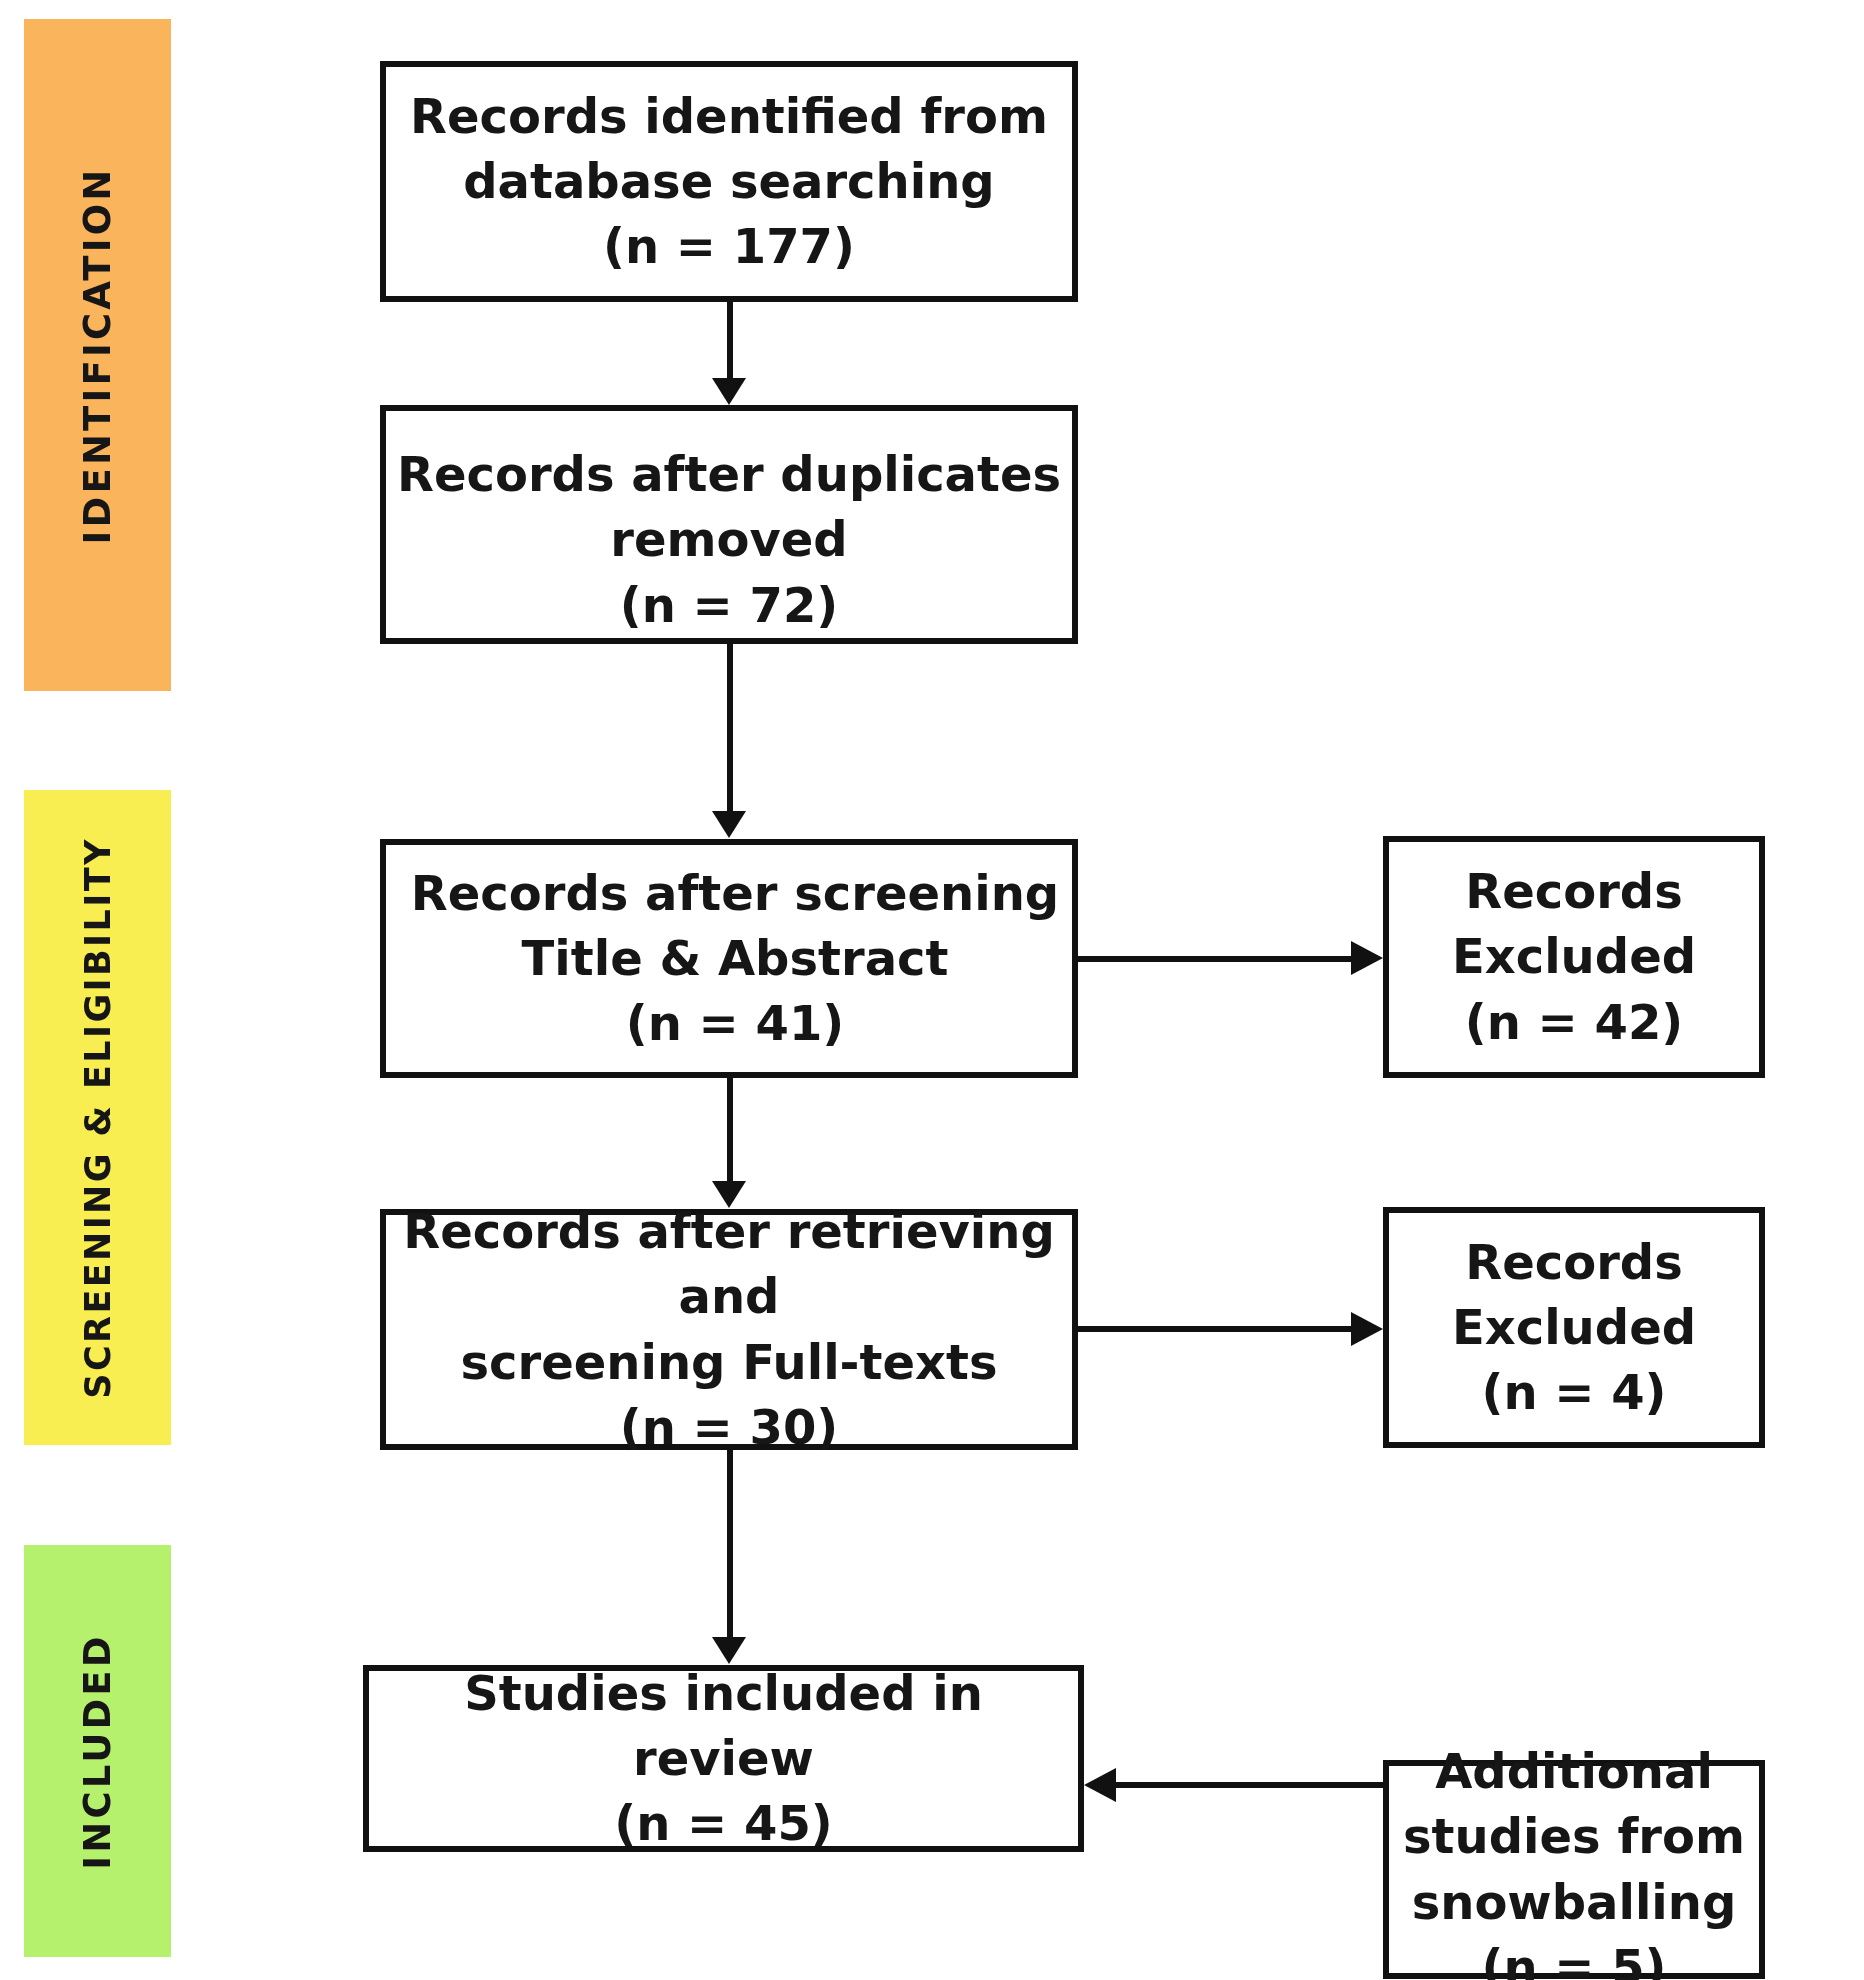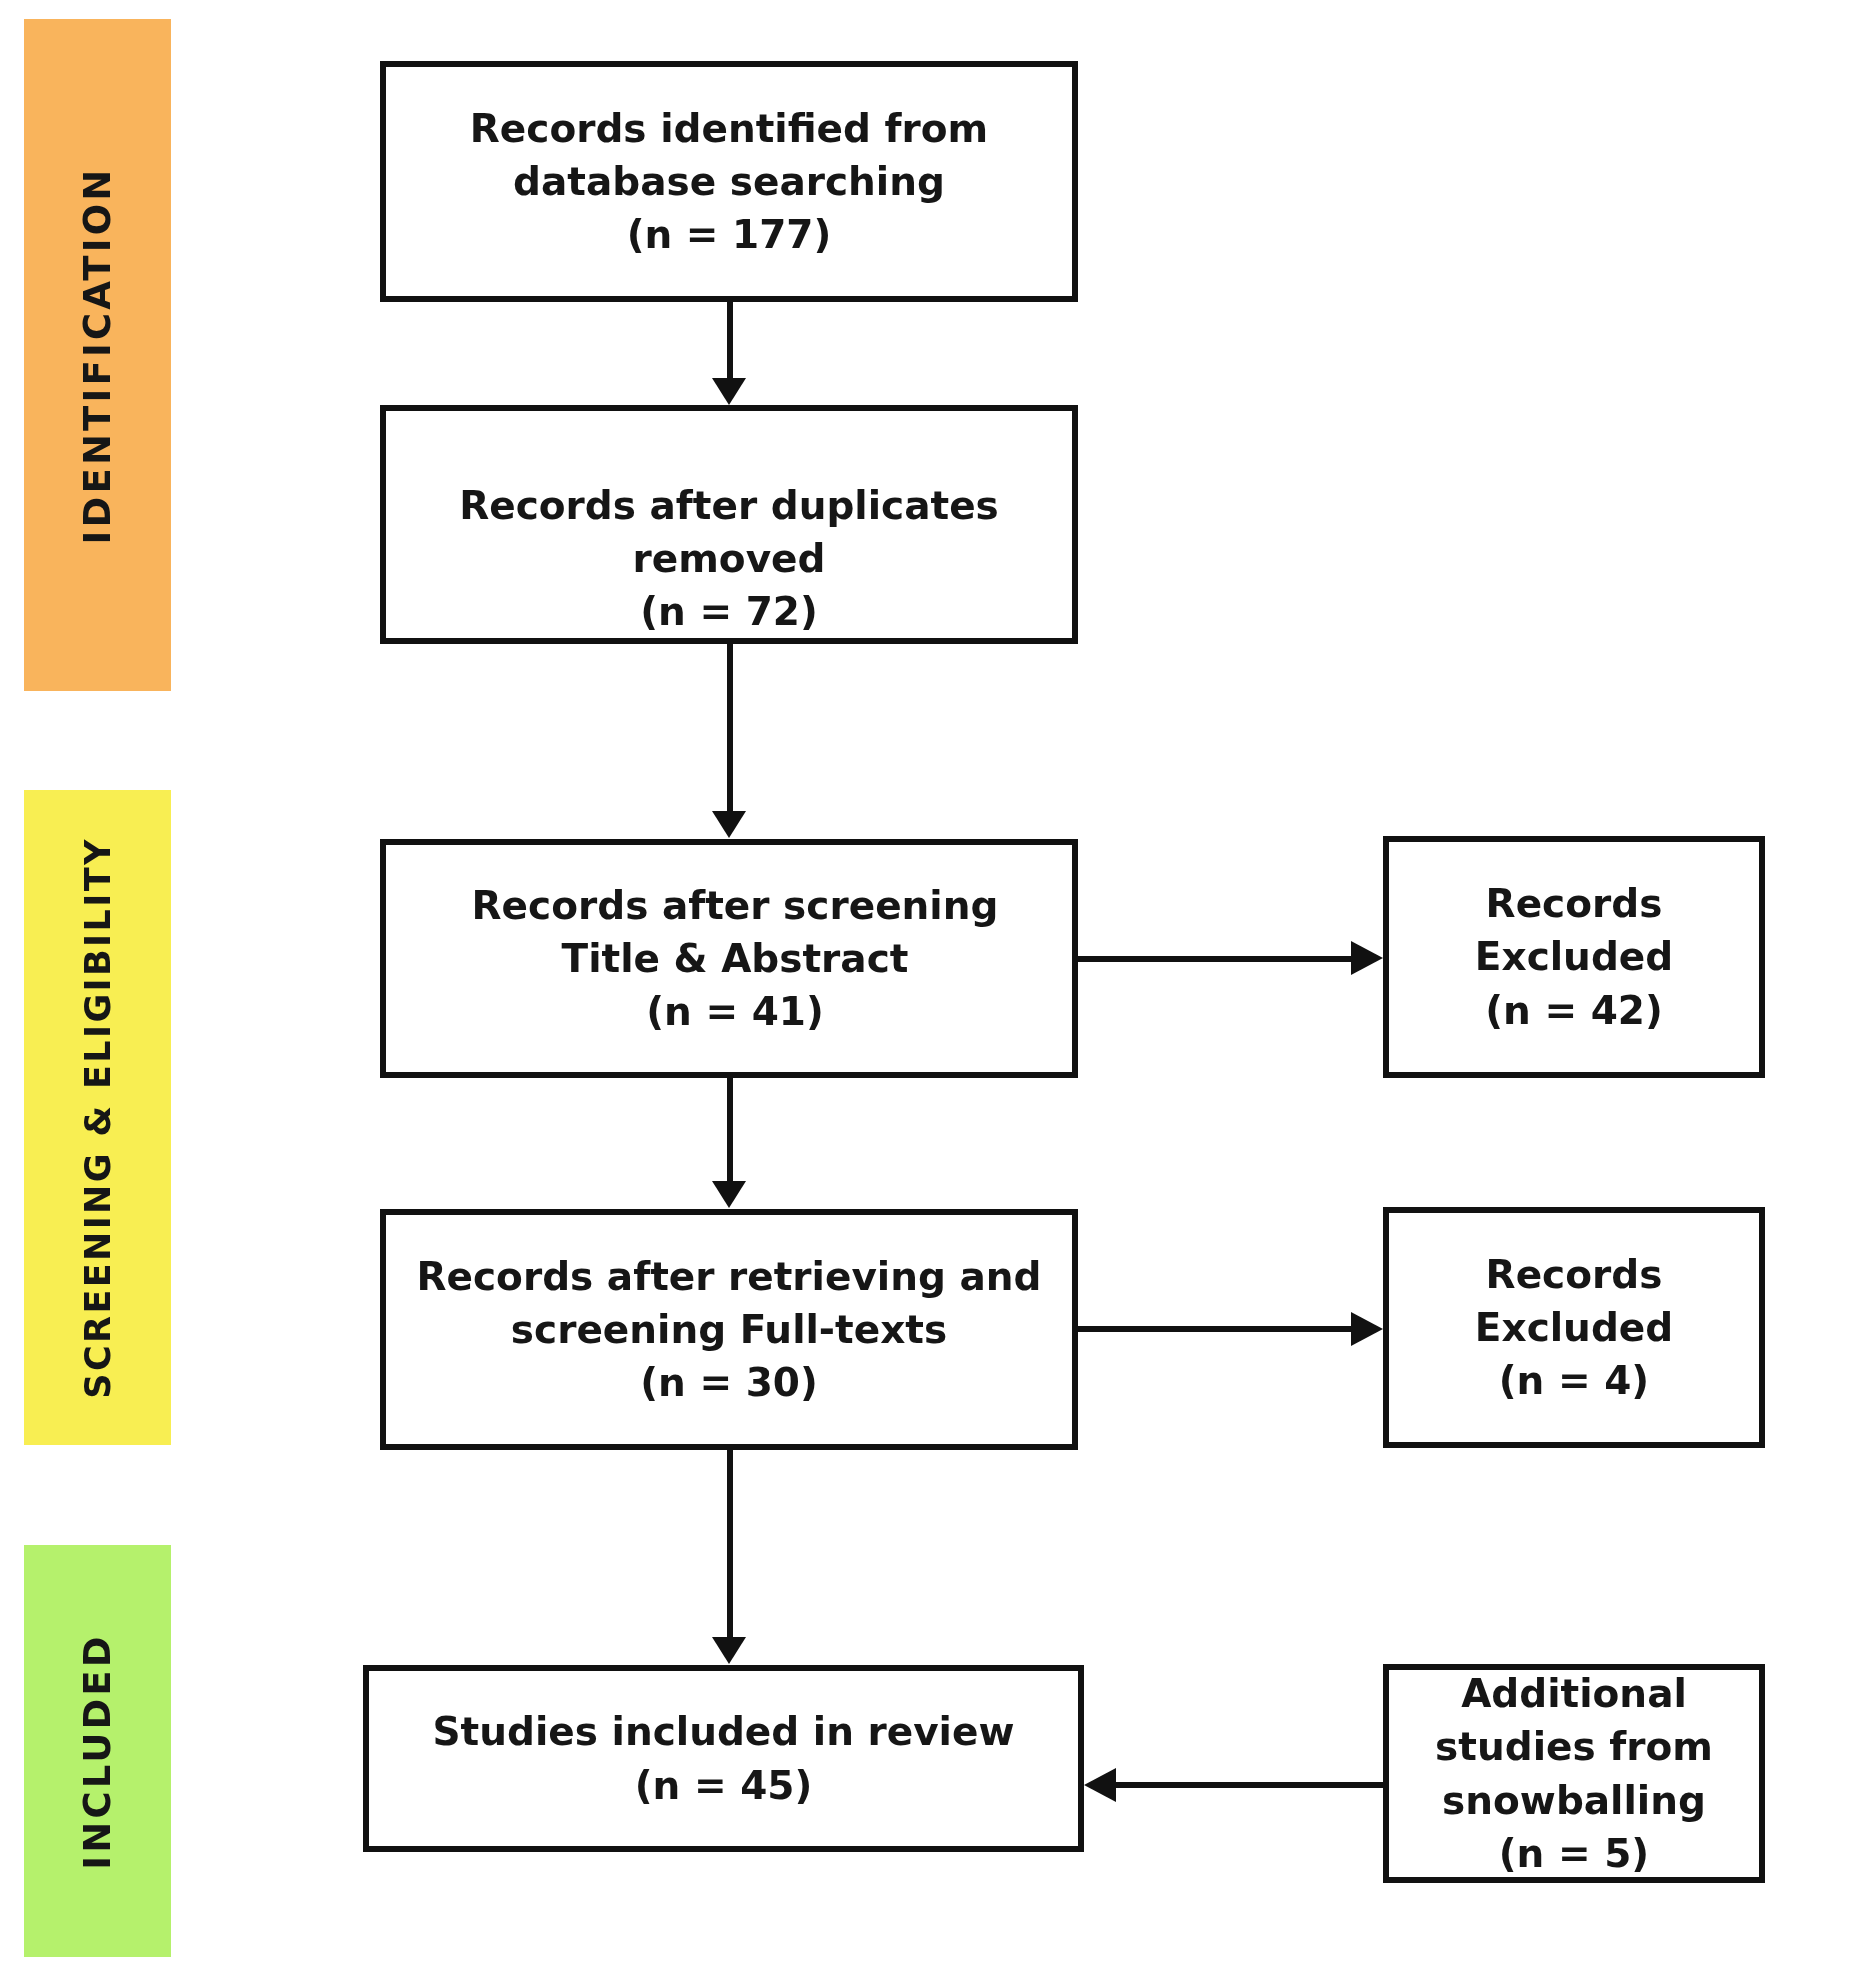--- a/index.html
+++ b/index.html
@@ -44,36 +44,36 @@
     border: 6.5px solid #111111;
     display: flex;
     flex-direction: column;
     align-items: center;
     justify-content: center;
     text-align: center;
     color: #161616;
   }
   .node-title, .node-count {
     font-weight: 700;
-    font-size: 39px;
+    font-size: 48px;
     line-height: 1.36;
     white-space: pre-line;
   }
 
   .main-box { left: 380px; width: 698px; }
   .box-identified    { top: 61px;   height: 241px; }
   .box-deduplicated  { top: 405px;  height: 239px; justify-content: flex-end; }
   .box-screened      { top: 839px; height: 239px; padding-left: 12px; }
   .box-fulltext      { top: 1209px; height: 241px; }
   .box-included      { left: 363px; width: 721px; top: 1665px; height: 187px; }
 
   .side-box { left: 1383px; width: 382px; }
   .box-excluded-1    { top: 836px; height: 242px; }
   .box-excluded-2    { top: 1207px; height: 241px; }
-  .box-snowballing   { top: 1664px; height: 219px; }
+  .box-snowballing   { top: 1760px; height: 219px; }
 
   
   .vline { position: absolute; width: 5.7px; background: #111111; }
   .hline { position: absolute; height: 5.7px; background: #111111; }
   .head-down {
     position: absolute; width: 0; height: 0;
     border-left: 17px solid transparent;
     border-right: 17px solid transparent;
     border-top: 27.5px solid #111111;
   }

